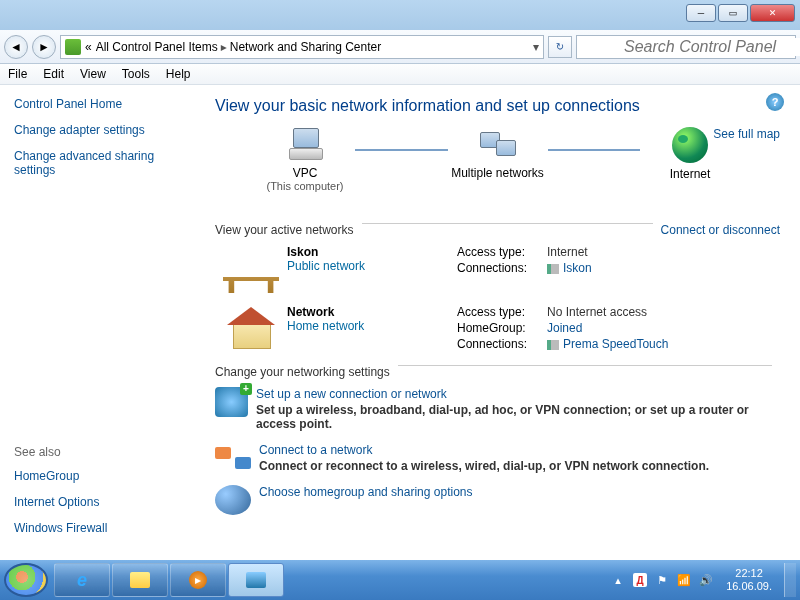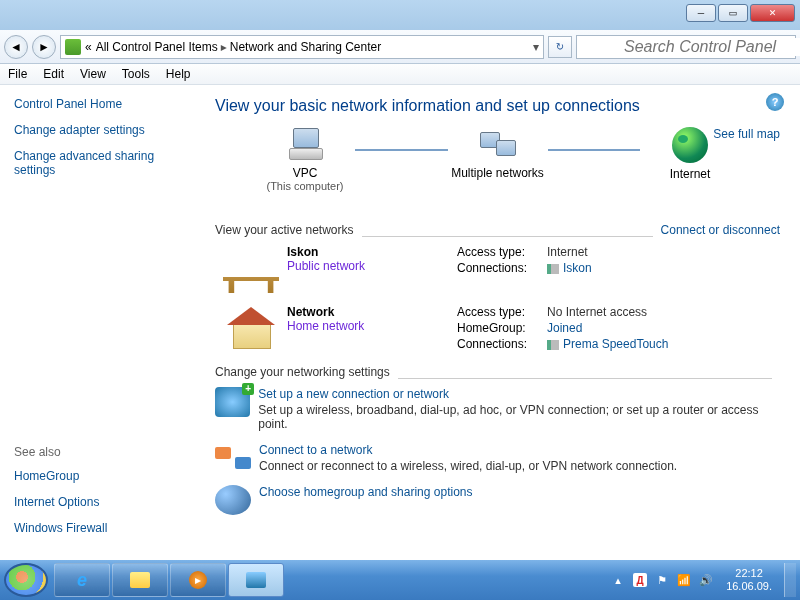--- a/index.html
+++ b/index.html
@@ -47,53 +47,53 @@
 .icon-pc { width: 40px; height: 34px; margin: 0 auto; position: relative; }
 .icon-pc::before { content: ""; position: absolute; left: 8px; top: 0; width: 24px; height: 18px; background: linear-gradient(#cde,#9bd); border: 1px solid #678; border-radius: 2px; }
 .icon-pc::after { content: ""; position: absolute; left: 4px; top: 20px; width: 32px; height: 10px; background: linear-gradient(#eee,#bbb); border: 1px solid #999; border-radius: 2px; }
 .icon-globe { width: 36px; height: 36px; margin: 0 auto; background: radial-gradient(circle at 35% 30%, #9f6, #185 60%, #063); border-radius: 50%; position: relative; }
 .icon-globe::after { content: ""; position: absolute; top: 8px; left: 6px; width: 10px; height: 8px; background: #2a6; border-radius: 50%; }
 .icon-multi { width: 40px; height: 34px; margin: 0 auto; position: relative; }
 .icon-multi::before, .icon-multi::after { content: ""; position: absolute; width: 18px; height: 14px; background: linear-gradient(#cde,#9bd); border: 1px solid #678; border-radius: 2px; }
 .icon-multi::before { left: 2px; top: 4px; }
 .icon-multi::after { left: 18px; top: 12px; }
 
-.sectiontitle { display: flex; align-items: flex-end; color: #333; margin: 6px 0; }
+.sectiontitle { display: flex; align-items: flex-start; color: #333; margin: 6px 0; }
 .sectiontitle .t { white-space: nowrap; }
 .sectiontitle .line { flex: 1; border-top: 1px solid #ccc; margin: 0 8px; }
 .sectiontitle .rlink { color: #0b5394; cursor: pointer; white-space: nowrap; }
 
 .netblock { display: flex; margin: 8px 0 12px; }
 .netblock .nicon { width: 56px; height: 48px; margin: 0 8px; }
 .icon-bench { background: linear-gradient(#d4a85a,#a97a2a); clip-path: polygon(0 60%, 100% 60%, 100% 70%, 90% 70%, 90% 100%, 80% 100%, 80% 70%, 20% 70%, 20% 100%, 10% 100%, 10% 70%, 0 70%); height: 40px; margin-top: 8px; position: relative; }
 .icon-bench::before { content: ""; position: absolute; top: -18px; left: 8px; right: 8px; height: 14px; background: linear-gradient(#d4a85a,#a97a2a); border-radius: 2px; }
 .icon-house { position: relative; }
 .icon-house::before { content: ""; position: absolute; left: 10px; bottom: 4px; width: 36px; height: 24px; background: linear-gradient(#f8e8b0,#e8d080); border: 1px solid #c0a050; }
 .icon-house::after { content: ""; position: absolute; left: 4px; top: 2px; width: 0; height: 0; border-left: 24px solid transparent; border-right: 24px solid transparent; border-bottom: 18px solid #c05030; }
 .netblock .ninfo { width: 170px; }
 .netblock .ninfo .name { font-weight: bold; }
-.netblock .ninfo .type { color: #6d28d9; cursor: pointer; }
+.netblock .ninfo .type { color: #0369a1; cursor: pointer; }
 .netblock .ndetails { flex: 1; font-size: 12px; }
 .netblock .ndetails .row { display: flex; margin-bottom: 2px; }
 .netblock .ndetails .k { width: 90px; }
 .netblock .ndetails .v { color: #333; }
 .netblock .ndetails .vlink { color: #0b5394; cursor: pointer; }
 .sig { display: inline-block; width: 12px; height: 10px; background: linear-gradient(to right, #5a8 30%, #bbb 30%); margin-right: 4px; vertical-align: middle; }
 
 .settingsitem { display: flex; margin: 8px 0 12px; }
 .settingsitem .sicon { width: 36px; height: 30px; margin-right: 8px; }
 .icon-conn { background: radial-gradient(#8cf,#27a); border-radius: 4px; position: relative; }
 .icon-conn::after { content: "+"; position: absolute; top: -4px; right: -4px; color: #fff; background: #3a3; width: 12px; height: 12px; border-radius: 2px; font-size: 10px; text-align: center; line-height: 12px; font-weight: bold; }
 .icon-conn2 { position: relative; }
 .icon-conn2::before, .icon-conn2::after { content: ""; position: absolute; width: 16px; height: 12px; border-radius: 2px; }
 .icon-conn2::before { background: #e84; left: 0; top: 4px; }
 .icon-conn2::after { background: #48c; right: 0; bottom: 4px; }
 .icon-hg { background: radial-gradient(circle at 30% 30%, #9cf, #369); border-radius: 50%; width: 28px; height: 28px; }
 .settingsitem .stext .title { color: #0b5394; cursor: pointer; }
-.settingsitem .stext .desc { color: #333; font-size: 12px; margin-top: 2px; }
+.settingsitem .stext .desc { color: #333; font-size: 12px; margin-top: 2px; font-weight: bold; }
 
 
 .taskbar { height: 40px; background: linear-gradient(#7db4e8, #4a8cd0 40%, #3a7ac0); display: flex; align-items: center; padding: 0 4px; }
 .start { width: 44px; height: 34px; background: radial-gradient(circle at 50% 50%, #fff4, #0000), radial-gradient(circle at 40% 40%, #e84, #e84 20%, #6c4 20%, #6c4 45%, #48e 45%, #48e 70%, #ec4 70%); border-radius: 50%; cursor: pointer; margin-right: 6px; border: 2px solid #2a5a9a; }
 .tbbtn { width: 56px; height: 34px; background: linear-gradient(#fff3,#0002); border: 1px solid #fff4; border-radius: 3px; margin-right: 2px; cursor: pointer; display: flex; align-items: center; justify-content: center; }
 .tbbtn.active { background: linear-gradient(#cde8ff,#a0c8e8); border-color: #5a8ac8; }
 .tray { margin-left: auto; display: flex; align-items: center; color: #fff; font-size: 11px; gap: 6px; }
 .tray .trayicon { width: 16px; height: 16px; display: flex; align-items: center; justify-content: center; }
 .tray .clock { text-align: center; line-height: 1.2; margin: 8px 6px; }
 .tray .showdesk { width: 12px; height: 34px; background: #fff2; border-left: 1px solid #fff6; cursor: pointer; }

